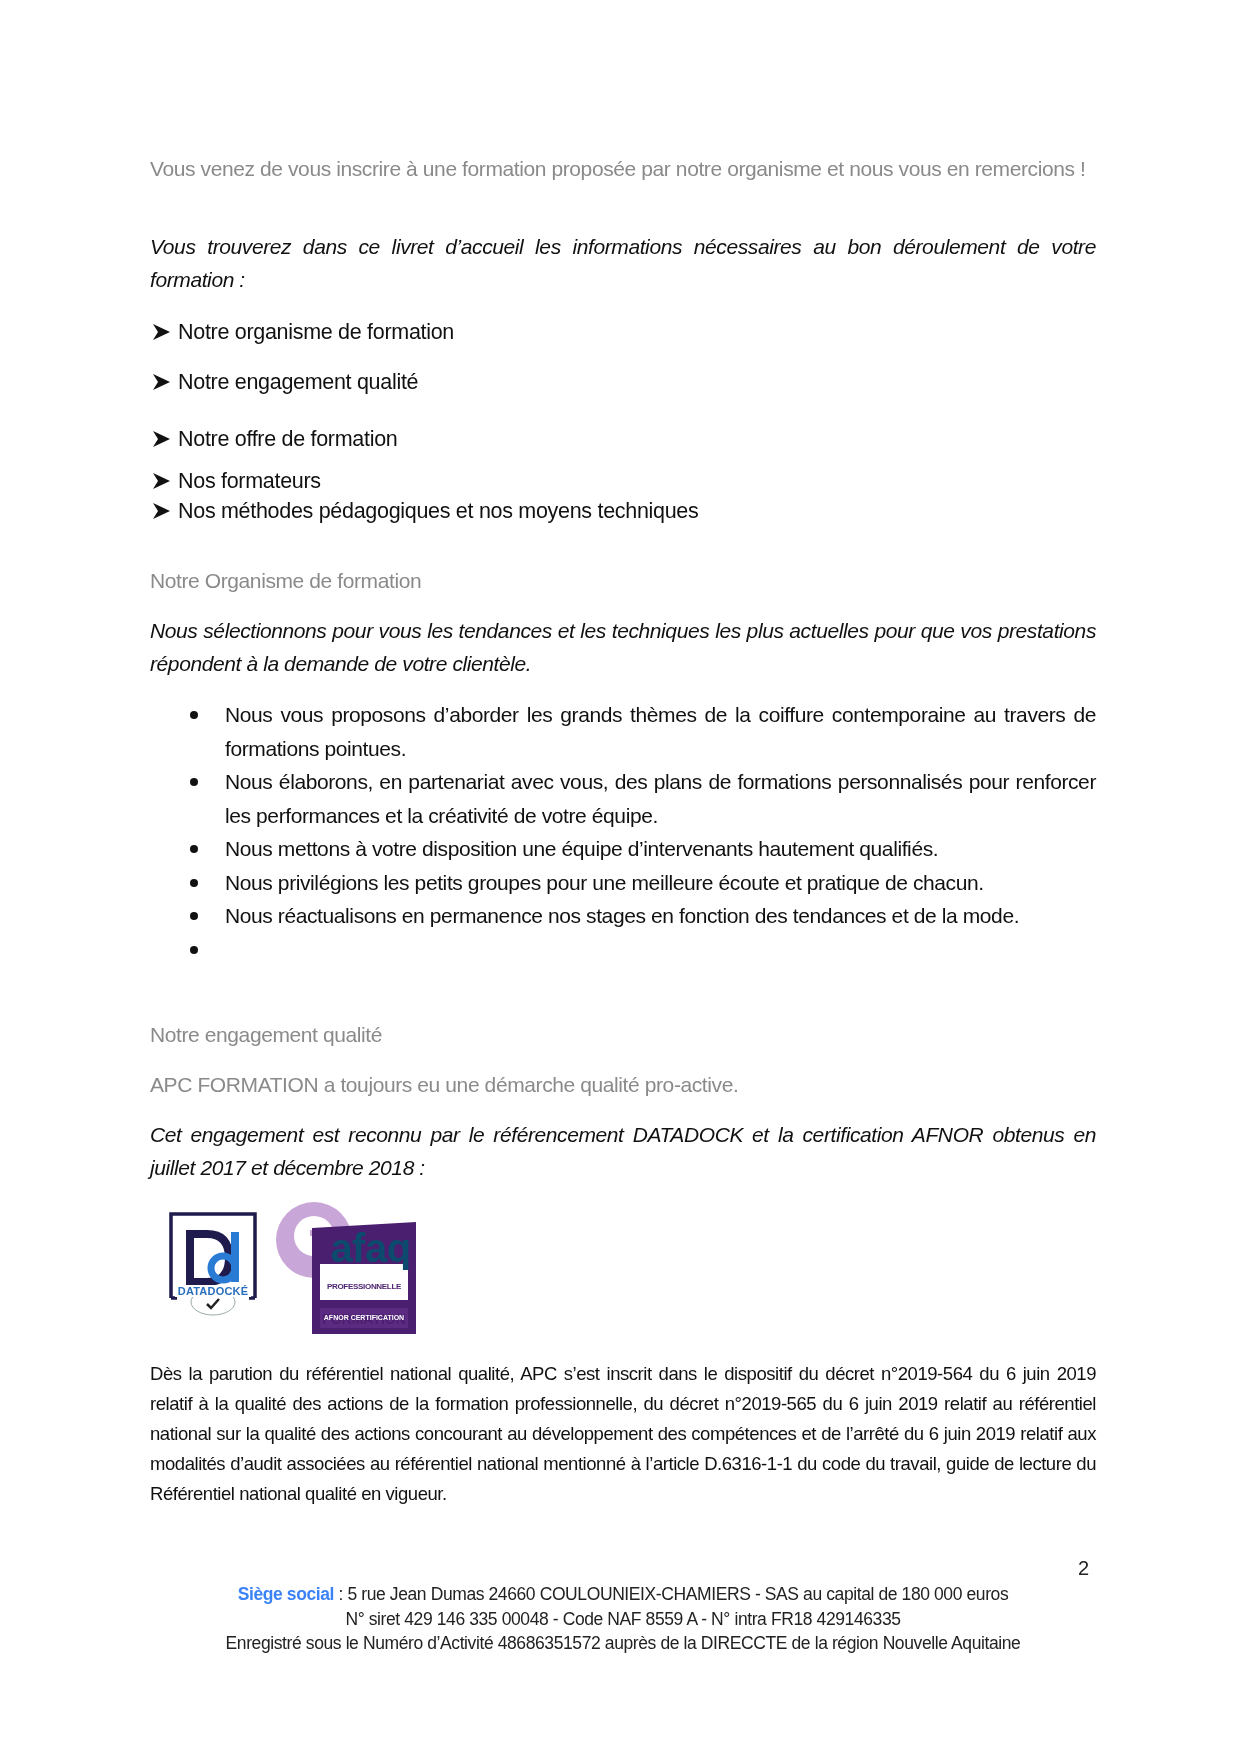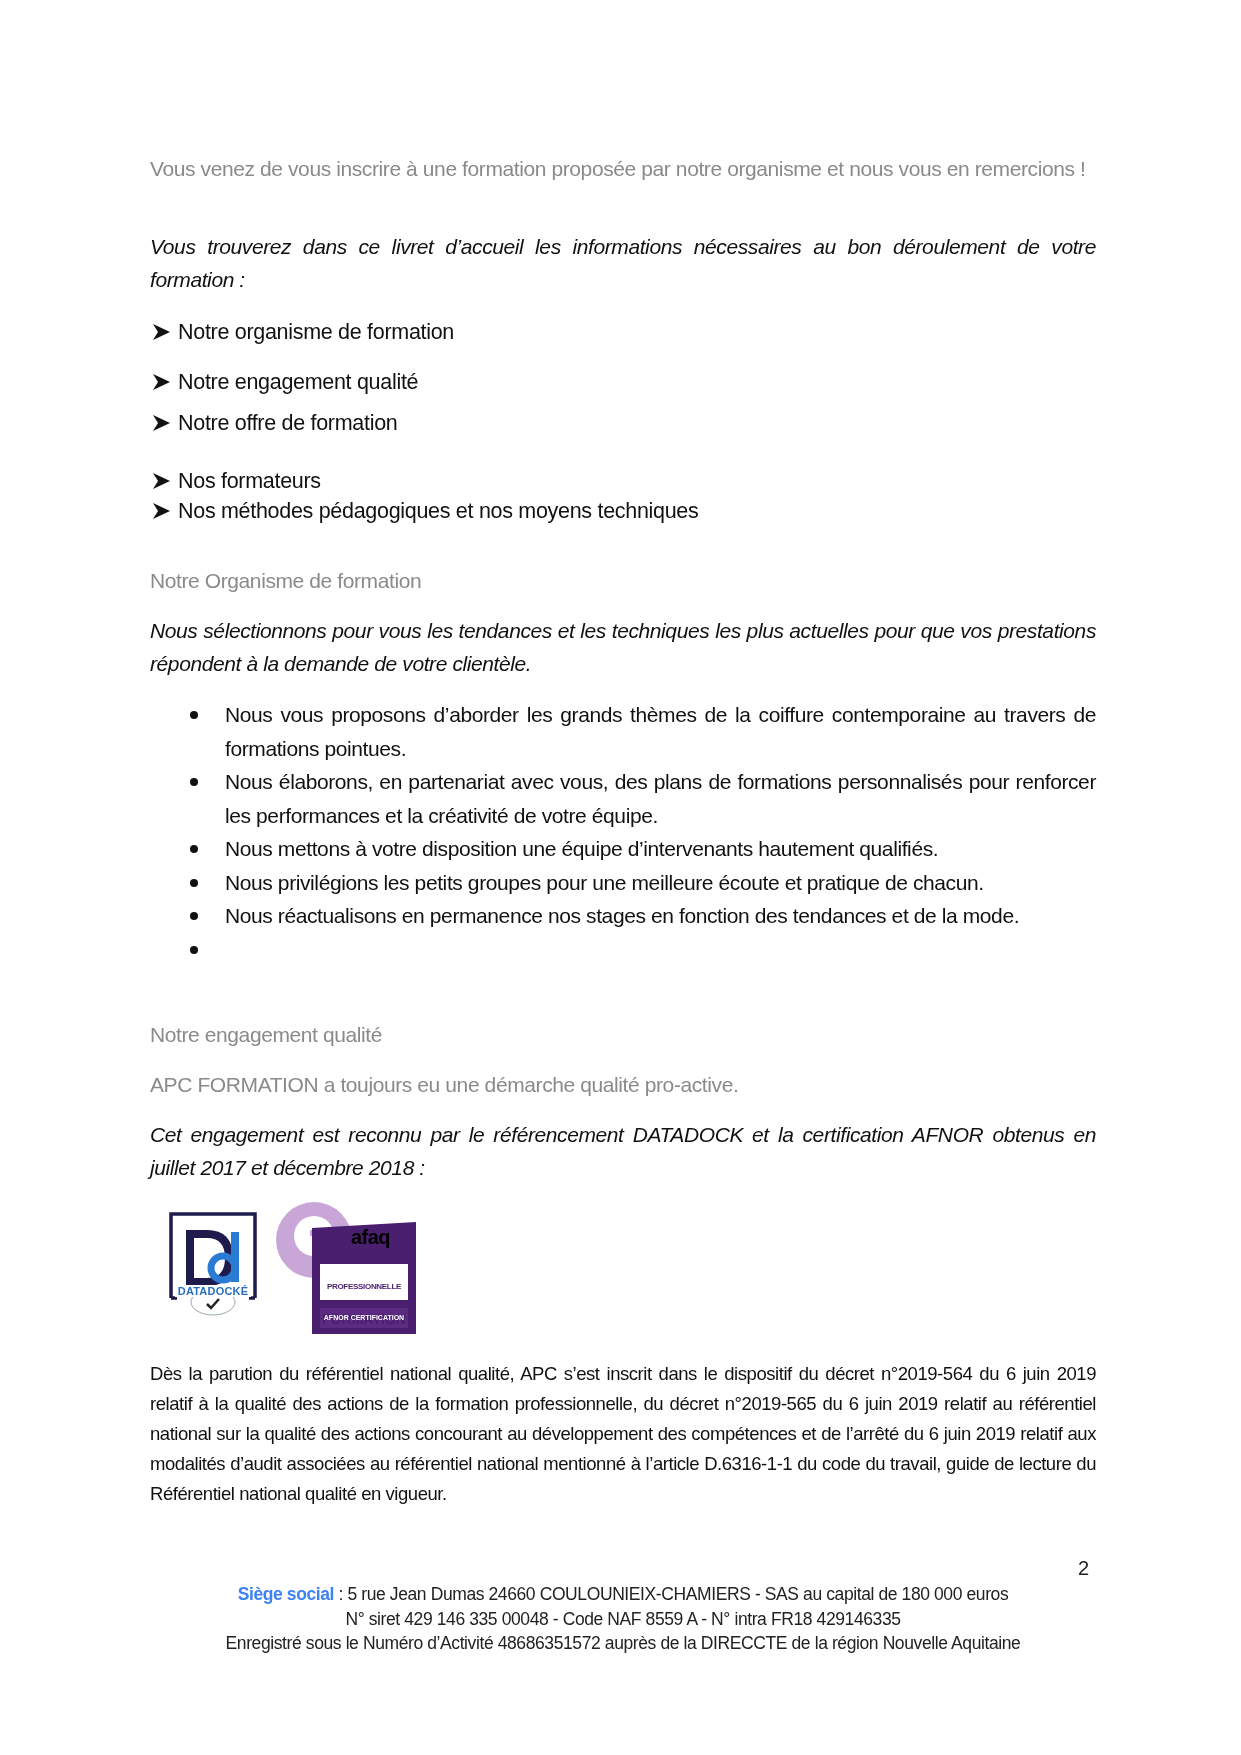--- a/index.html
+++ b/index.html
@@ -35,21 +35,21 @@
         <path d="M3 3 L20 11 L3 19 L8 11 Z" fill="#111"></path>
       </svg>
     <span>Notre organisme de formation</span>
   </div>
   <div class="arrow-item" style="top:367px;">
     <svg class="arrow-glyph" viewBox="0 0 26 22">
         <path d="M3 3 L20 11 L3 19 L8 11 Z" fill="#111"></path>
       </svg>
     <span>Notre engagement qualité</span>
   </div>
-  <div class="arrow-item" style="top:408px;">
+  <div class="arrow-item" style="top:424px;">
     <svg class="arrow-glyph" viewBox="0 0 26 22">
         <path d="M3 3 L20 11 L3 19 L8 11 Z" fill="#111"></path>
       </svg>
     <span>Notre offre de formation</span>
   </div>
   <div class="arrow-item" style="top:466px;">
     <svg class="arrow-glyph" viewBox="0 0 26 22">
         <path d="M3 3 L20 11 L3 19 L8 11 Z" fill="#111"></path>
       </svg>
     <span>Nos formateurs</span>
@@ -94,21 +94,21 @@
 <div class="afaq">
   <svg width="150" height="140" viewBox="0 0 150 140">
     <circle cx="46" cy="42" r="38" fill="#c9a6d8"></circle>
     <circle cx="46" cy="38" r="20" fill="#ffffff"></circle>
     <rect x="42" y="32" width="26" height="6" fill="#c9a6d8"></rect>
     <rect x="42" y="38" width="26" height="10" fill="#ffffff"></rect>
     <polygon points="44,30 148,24 148,136 44,136" fill="#4b1f6f"></polygon>
     <rect x="52" y="66" width="88" height="36" fill="#ffffff"></rect>
     <rect x="52" y="110" width="88" height="20" fill="#5a2b80"></rect>
   </svg>
-  <span class="abs" style="left:60px; top:28px; width:85px; text-align:center; font-size:20px; font-weight:bold; color:#000000; letter-spacing:-0.5px;">afaq</span>
+  <span class="abs" style="left:60px; top:28px; width:85px; text-align:center; font-size:40px; font-weight:bold; color:#0c4a6e; letter-spacing:-0.5px;">afaq</span>
   <span class="abs" style="left:52px; top:71px; width:88px; text-align:center; font-size:14px; font-weight:bold; color:#4b1f6f; line-height:12px;margin-top:44px;">FORMATION</span>
   <span class="abs" style="left:52px; top:83px; width:88px; text-align:center; font-size:8px; font-weight:bold; color:#4b1f6f; line-height:12px; letter-spacing:-0.3px;">PROFESSIONNELLE</span>
   <span class="abs" style="left:52px; top:114px; width:88px; text-align:center; font-size:7px; font-weight:bold; color:#fff; line-height:12px;">AFNOR CERTIFICATION</span>
 </div>
 
 <p class="legal" style="top:1359px;">Dès la parution du référentiel national qualité, APC s’est inscrit dans le dispositif du décret n°2019-564 du 6 juin 2019 relatif à la qualité des actions de la formation professionnelle, du décret n°2019-565 du 6 juin 2019 relatif au référentiel national sur la qualité des actions concourant au développement des compétences et de l’arrêté du 6 juin 2019 relatif aux modalités d’audit associées au référentiel national mentionné à l’article D.6316-1-1 du code du travail, guide de lecture du Référentiel national qualité en vigueur.</p>
 
 <span class="page-number">2</span>
 
 <div class="footer" style="top:1582px;">

